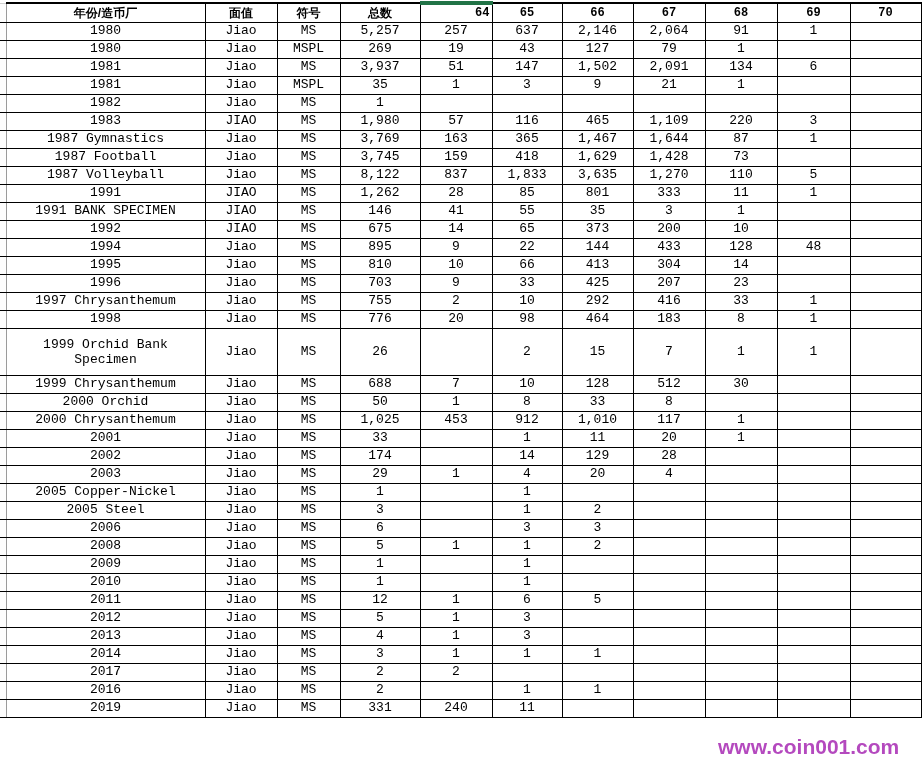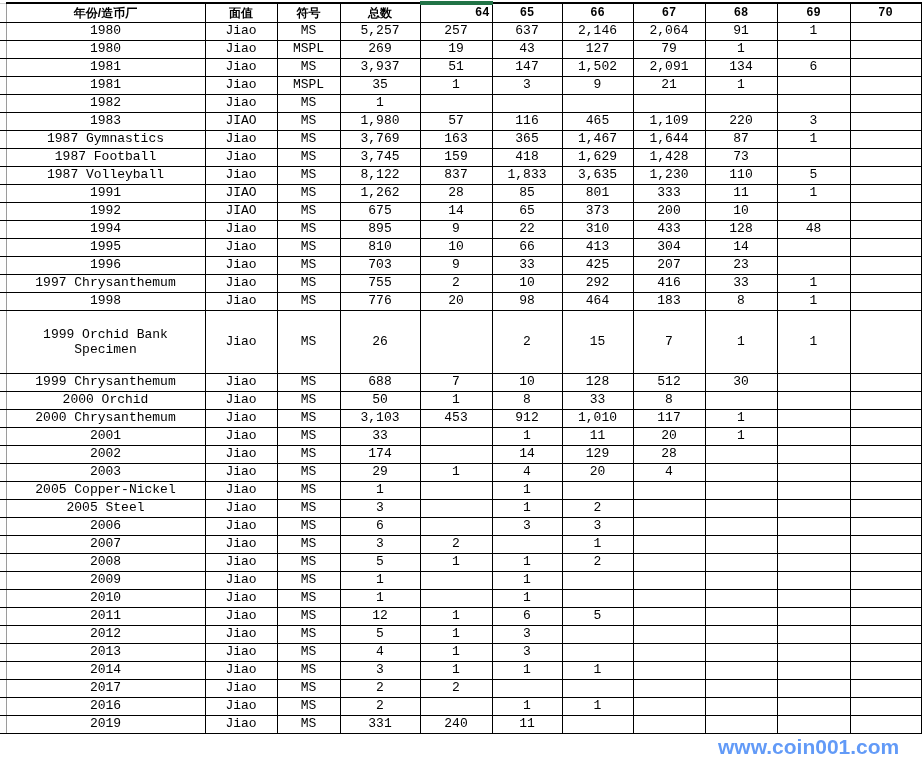--- a/index.html
+++ b/index.html
@@ -31,21 +31,21 @@
     border-left:none;border-right:1px solid #9a9a9a;background:#fdfdfd;
   }
   .grid thead th.sliver{border-top:1px solid #cfcfcf;}
   
   th.sel{position:relative;overflow:visible;text-align:right;}
   .selbar{
     position:absolute;left:-1px;right:-1px;top:-3px;height:4px;
     display:block;
   }
   tr.tall td{height:36px;}
-  tr.tall td.yearcell{white-space:normal;line-height:15px;padding:16px 4px;}
+  tr.tall td.yearcell{white-space:normal;line-height:15px;padding:8px 4px;}
   tr.tall td.yearcell span{display:inline-block;max-width:170px;white-space:normal;}
   .watermark{
     position:absolute;left:718px;top:733px;width:200px;
     font-family:"Liberation Sans",sans-serif;font-weight:bold;
     font-size:21px;letter-spacing:0px;opacity:0.8;
     pointer-events:none;white-space:nowrap;
   }
 </style>
 </head>
 <body>
@@ -198,62 +198,76 @@
         </tr>
         <tr>
           <td class="sliver"></td>
           <td>1987 Volleyball</td>
           <td>Jiao</td>
           <td>MS</td>
           <td>8,122</td>
           <td>837</td>
           <td>1,833</td>
           <td>3,635</td>
-          <td>1,230</td>
+          <td>1,270</td>
           <td>110</td>
           <td>5</td>
           <td></td>
         </tr>
         <tr>
           <td class="sliver"></td>
           <td>1991</td>
           <td>JIAO</td>
           <td>MS</td>
           <td>1,262</td>
           <td>28</td>
           <td>85</td>
           <td>801</td>
           <td>333</td>
           <td>11</td>
           <td>1</td>
           <td></td>
         </tr>
         <tr>
           <td class="sliver"></td>
+          <td>1991 BANK SPECIMEN</td>
+          <td>JIAO</td>
+          <td>MS</td>
+          <td>146</td>
+          <td>41</td>
+          <td>55</td>
+          <td>35</td>
+          <td>3</td>
+          <td>1</td>
+          <td></td>
+          <td></td>
+        </tr>
+        <tr>
+          <td class="sliver"></td>
           <td>1992</td>
           <td>JIAO</td>
           <td>MS</td>
           <td>675</td>
           <td>14</td>
           <td>65</td>
           <td>373</td>
           <td>200</td>
           <td>10</td>
           <td></td>
           <td></td>
         </tr>
         <tr>
           <td class="sliver"></td>
           <td>1994</td>
           <td>Jiao</td>
           <td>MS</td>
           <td>895</td>
           <td>9</td>
           <td>22</td>
-          <td>310</td>
+          <td>144</td>
           <td>433</td>
           <td>128</td>
           <td>48</td>
           <td></td>
         </tr>
         <tr>
           <td class="sliver"></td>
           <td>1995</td>
           <td>Jiao</td>
           <td>MS</td>
@@ -348,21 +362,21 @@
           <td>8</td>
           <td></td>
           <td></td>
           <td></td>
         </tr>
         <tr>
           <td class="sliver"></td>
           <td>2000 Chrysanthemum</td>
           <td>Jiao</td>
           <td>MS</td>
-          <td>3,103</td>
+          <td>1,025</td>
           <td>453</td>
           <td>912</td>
           <td>1,010</td>
           <td>117</td>
           <td>1</td>
           <td></td>
           <td></td>
         </tr>
         <tr>
           <td class="sliver"></td>
@@ -443,34 +457,20 @@
           <td></td>
           <td>3</td>
           <td>3</td>
           <td></td>
           <td></td>
           <td></td>
           <td></td>
         </tr>
         <tr>
           <td class="sliver"></td>
-          <td>2007</td>
-          <td>Jiao</td>
-          <td>MS</td>
-          <td>3</td>
-          <td>2</td>
-          <td></td>
-          <td>1</td>
-          <td></td>
-          <td></td>
-          <td></td>
-          <td></td>
-        </tr>
-        <tr>
-          <td class="sliver"></td>
           <td>2008</td>
           <td>Jiao</td>
           <td>MS</td>
           <td>5</td>
           <td>1</td>
           <td>1</td>
           <td>2</td>
           <td></td>
           <td></td>
           <td></td>
@@ -598,15 +598,15 @@
           <td>11</td>
           <td></td>
           <td></td>
           <td></td>
           <td></td>
           <td></td>
         </tr>
       </tbody>
   </table>
 
-  <div class="watermark" style="color: #3b82f6;">www.coin001.com</div>
+  <div class="watermark" style="color: #a21caf;">www.coin001.com</div>
 
 </div>
 
 </body></html>

